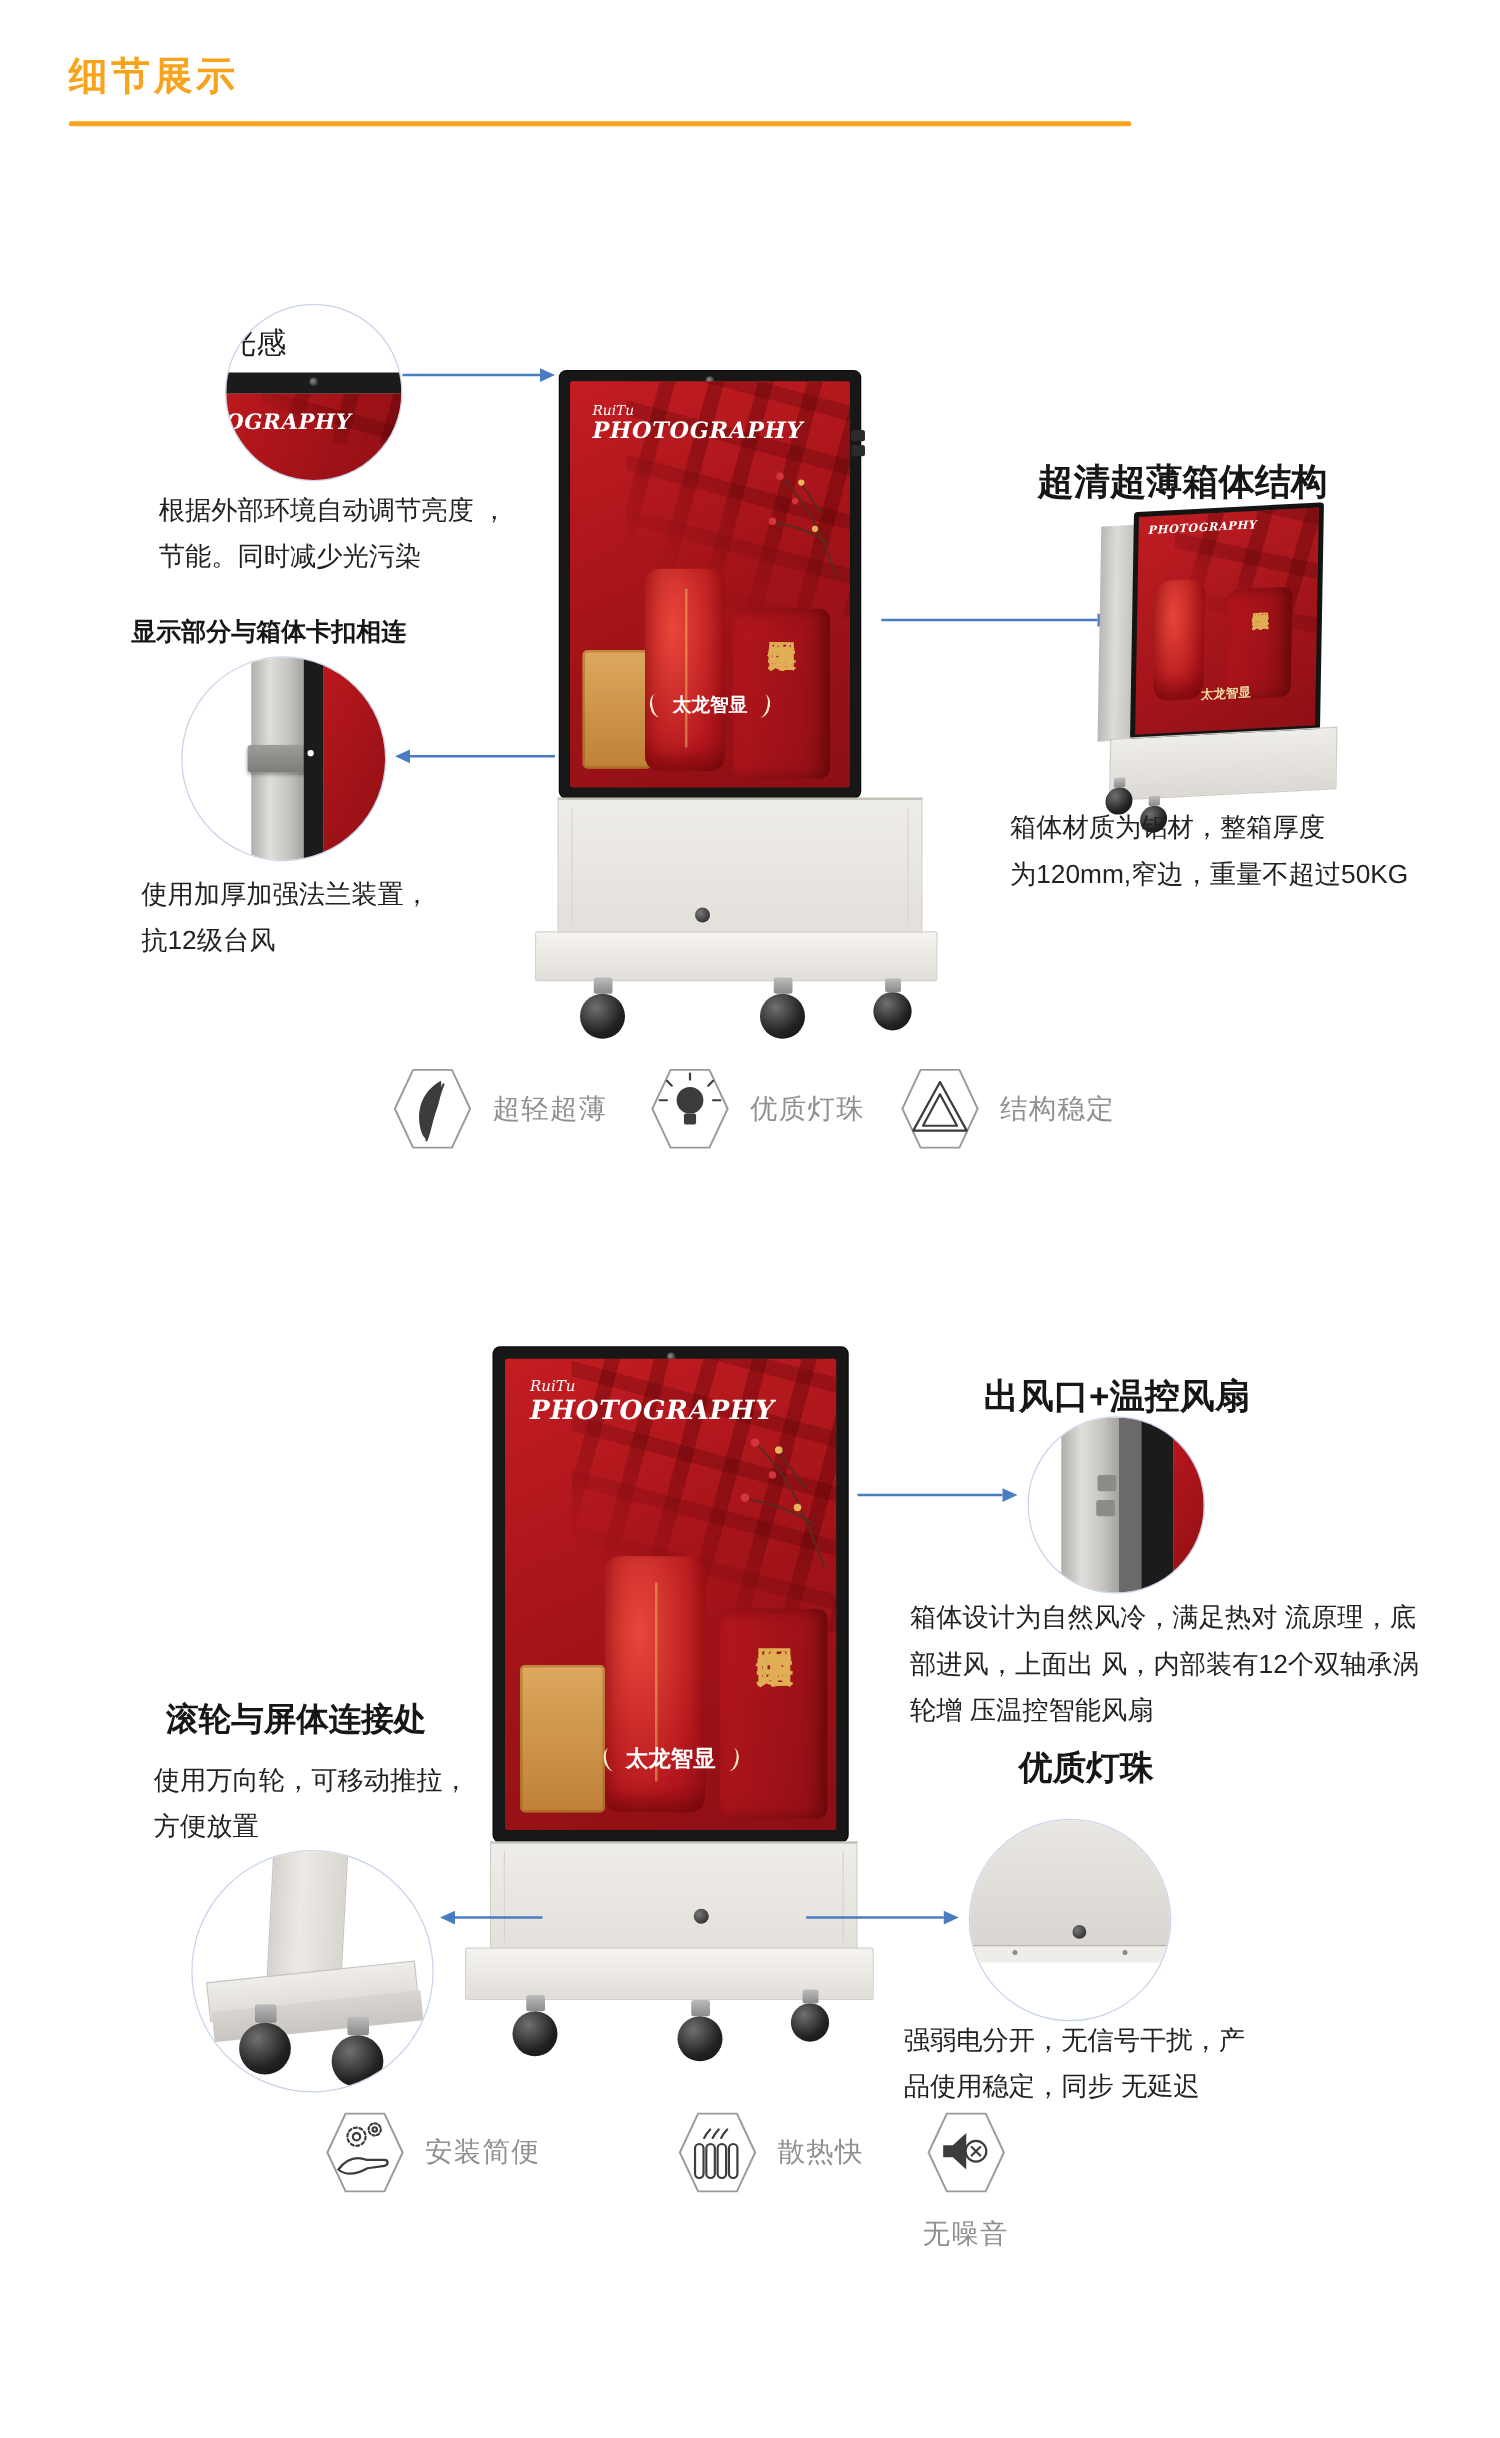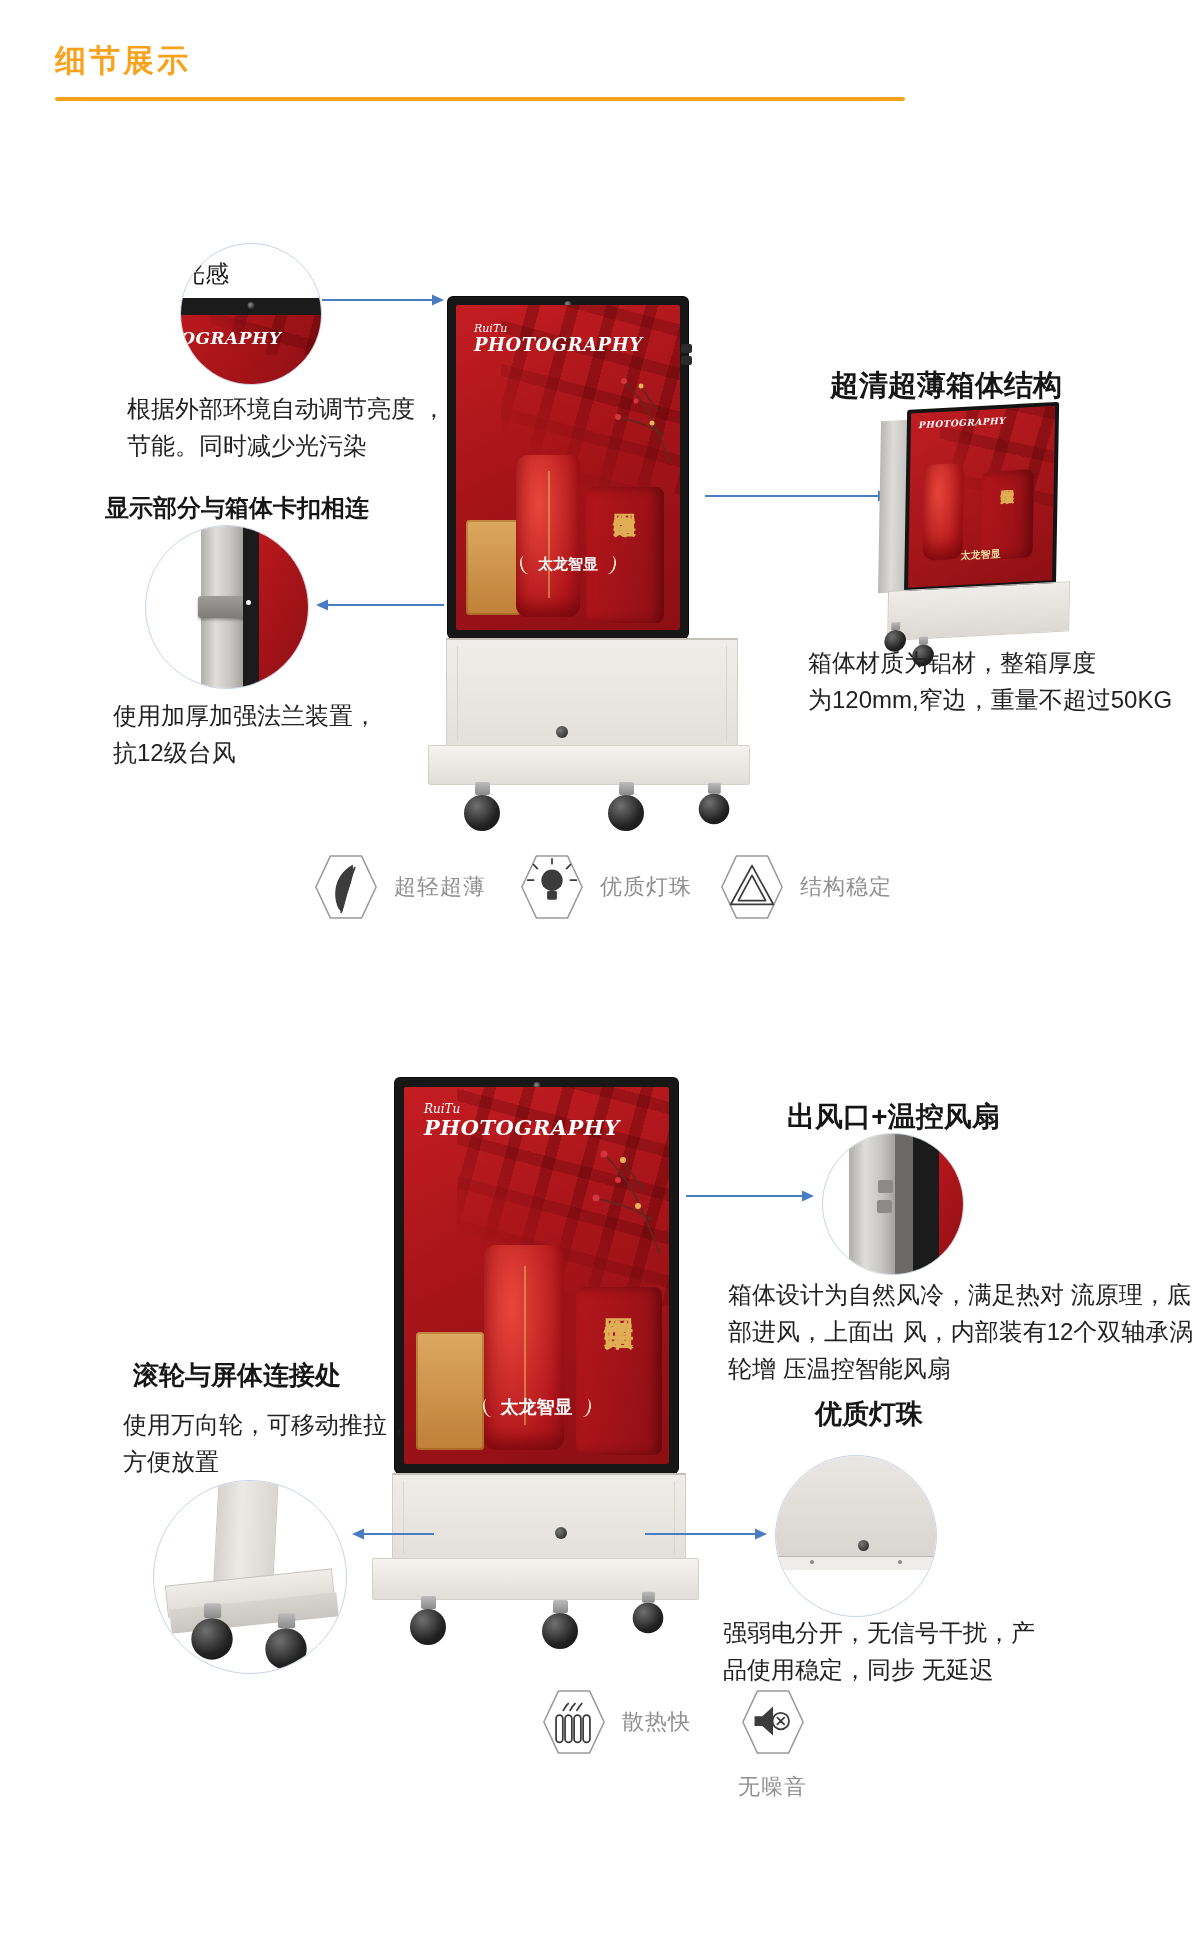--- a/index.html
+++ b/index.html
@@ -5,21 +5,21 @@
   html,body{margin:0;padding:0;background:#fff;}
   .page{position:relative;width:1200px;height:1950px;background:#ffffff;overflow:hidden;
         font-family:"Liberation Sans",sans-serif;}
   .abs{position:absolute;}
   .nowrap{white-space:nowrap;}
   
   .page-title{font-size:31px;font-weight:700;color:#f9a21b;letter-spacing:3px;}
   .divider{height:4px;background:#f9a21b;border-radius:2px;}
   
   .h2{font-weight:700;color:#161616;white-space:nowrap;}
-  .body-text div{font-size:24px;color:#222;line-height:37px;white-space:nowrap;}
+  .body-text div{font-size:21px;color:#222;line-height:37px;white-space:nowrap;}
   
   .detail-circle{border-radius:50%;border:1px solid #c9d3ea;overflow:hidden;background:#fff;}
   .detail-circle .inner{position:absolute;inset:0;}
   
   .arrow{overflow:visible;}
   .arrow line{stroke:#4a7cc2;stroke-width:2;}
   .arrow polygon{fill:#4a7cc2;}
   
   .screen{background:#171717;border-radius:5px;box-shadow:0 0 0 1px #0a0a0a;}
   .red-screen{position:absolute;background:linear-gradient(155deg,#c41d22,#a61419 45%,#8c0f14);
@@ -101,21 +101,21 @@
   <svg class="abs arrow" style="left:322px;top:294px;" width="122" height="12" viewBox="0 0 122 12">
     <line x1="0" y1="6" x2="110" y2="6"></line>
       <polygon points="110,0.5 122,6 110,11.5"></polygon>
   </svg>
 
   <div class="abs body-text" style="left:127px;top:390px;">
     <div>根据外部环境自动调节亮度 ，</div>
     <div>节能。同时减少光污染</div>
   </div>
 
-  <div class="abs h2" style="left:105px;top:492px;font-size:24px;">显示部分与箱体卡扣相连</div>
+  <div class="abs h2" style="left:105px;top:492px;font-size:20px;">显示部分与箱体卡扣相连</div>
 
   <div class="abs detail-circle" style="left:145px;top:525px;width:162px;height:162px;">
     <div class="inner">
       <div class="abs alu" style="left:55px;top:0;width:42px;height:162px;"></div>
       <div class="abs" style="left:52px;top:70px;width:48px;height:22px;background:linear-gradient(#9e9c98,#7e7c78);border-radius:3px;box-shadow:0 2px 3px rgba(0,0,0,.3);"></div>
       <div class="abs blackband" style="left:97px;top:0;width:16px;height:162px;"></div>
       <div class="abs redband" style="left:113px;top:0;width:49px;height:162px;"></div>
       <div class="abs" style="left:100px;top:74px;width:5px;height:5px;border-radius:50%;background:#fff;"></div>
     </div>
   </div>
@@ -366,20 +366,31 @@
           <div class="wheel"></div>
         </div>
     </div>
   </div>
 
   <svg class="abs arrow" style="left:352px;top:1528px;" width="82" height="12" viewBox="0 0 82 12">
     <line x1="12" y1="6" x2="82" y2="6"></line>
       <polygon points="12,0.5 0,6 12,11.5"></polygon>
   </svg>
 
+  <div class="abs badge" style="left:258px;top:1686px;">
+    <svg width="68" height="72" viewBox="0 0 70 74">
+      <polygon class="hex" points="19,5 51,5 66,37 51,69 19,69 4,37"></polygon>
+      <circle class="ic" cx="28" cy="24" r="7.5" stroke-dasharray="2.5 2.2" stroke-width="2.4"></circle>
+      <circle class="ic" cx="28" cy="24" r="3" stroke-width="1.4"></circle>
+      <circle class="ic" cx="43" cy="18" r="5" stroke-dasharray="2 1.8" stroke-width="2"></circle>
+      <circle class="ic" cx="43" cy="18" r="1.8" stroke-width="1.2"></circle>
+      <path class="ic" d="M13 51 C20 42 28 40 36 43 L51 43 C54.5 43 54.5 47.5 51 48 L37 50 C28 55 19 56 13 51 Z" stroke-width="1.8"></path>
+    </svg>
+    <span class="badge-label">安装简便</span>
+  </div>
   <div class="abs badge" style="left:540px;top:1686px;">
     <svg width="68" height="72" viewBox="0 0 70 74">
       <polygon class="hex" points="19,5 51,5 66,37 51,69 19,69 4,37"></polygon>
       <rect class="ic" x="16.5" y="30" width="7" height="28" rx="3.5" stroke-width="1.7"></rect>
       <rect class="ic" x="25.8" y="30" width="7" height="28" rx="3.5" stroke-width="1.7"></rect>
       <rect class="ic" x="35.1" y="30" width="7" height="28" rx="3.5" stroke-width="1.7"></rect>
       <rect class="ic" x="44.4" y="30" width="7" height="28" rx="3.5" stroke-width="1.7"></rect>
       <path class="ic" d="M24 25 q2 -4 5 -7 M31 25 q2 -4 5 -7 M38 25 q2 -4 5 -7" stroke-width="1.4"></path>
     </svg>
     <span class="badge-label">散热快</span>

